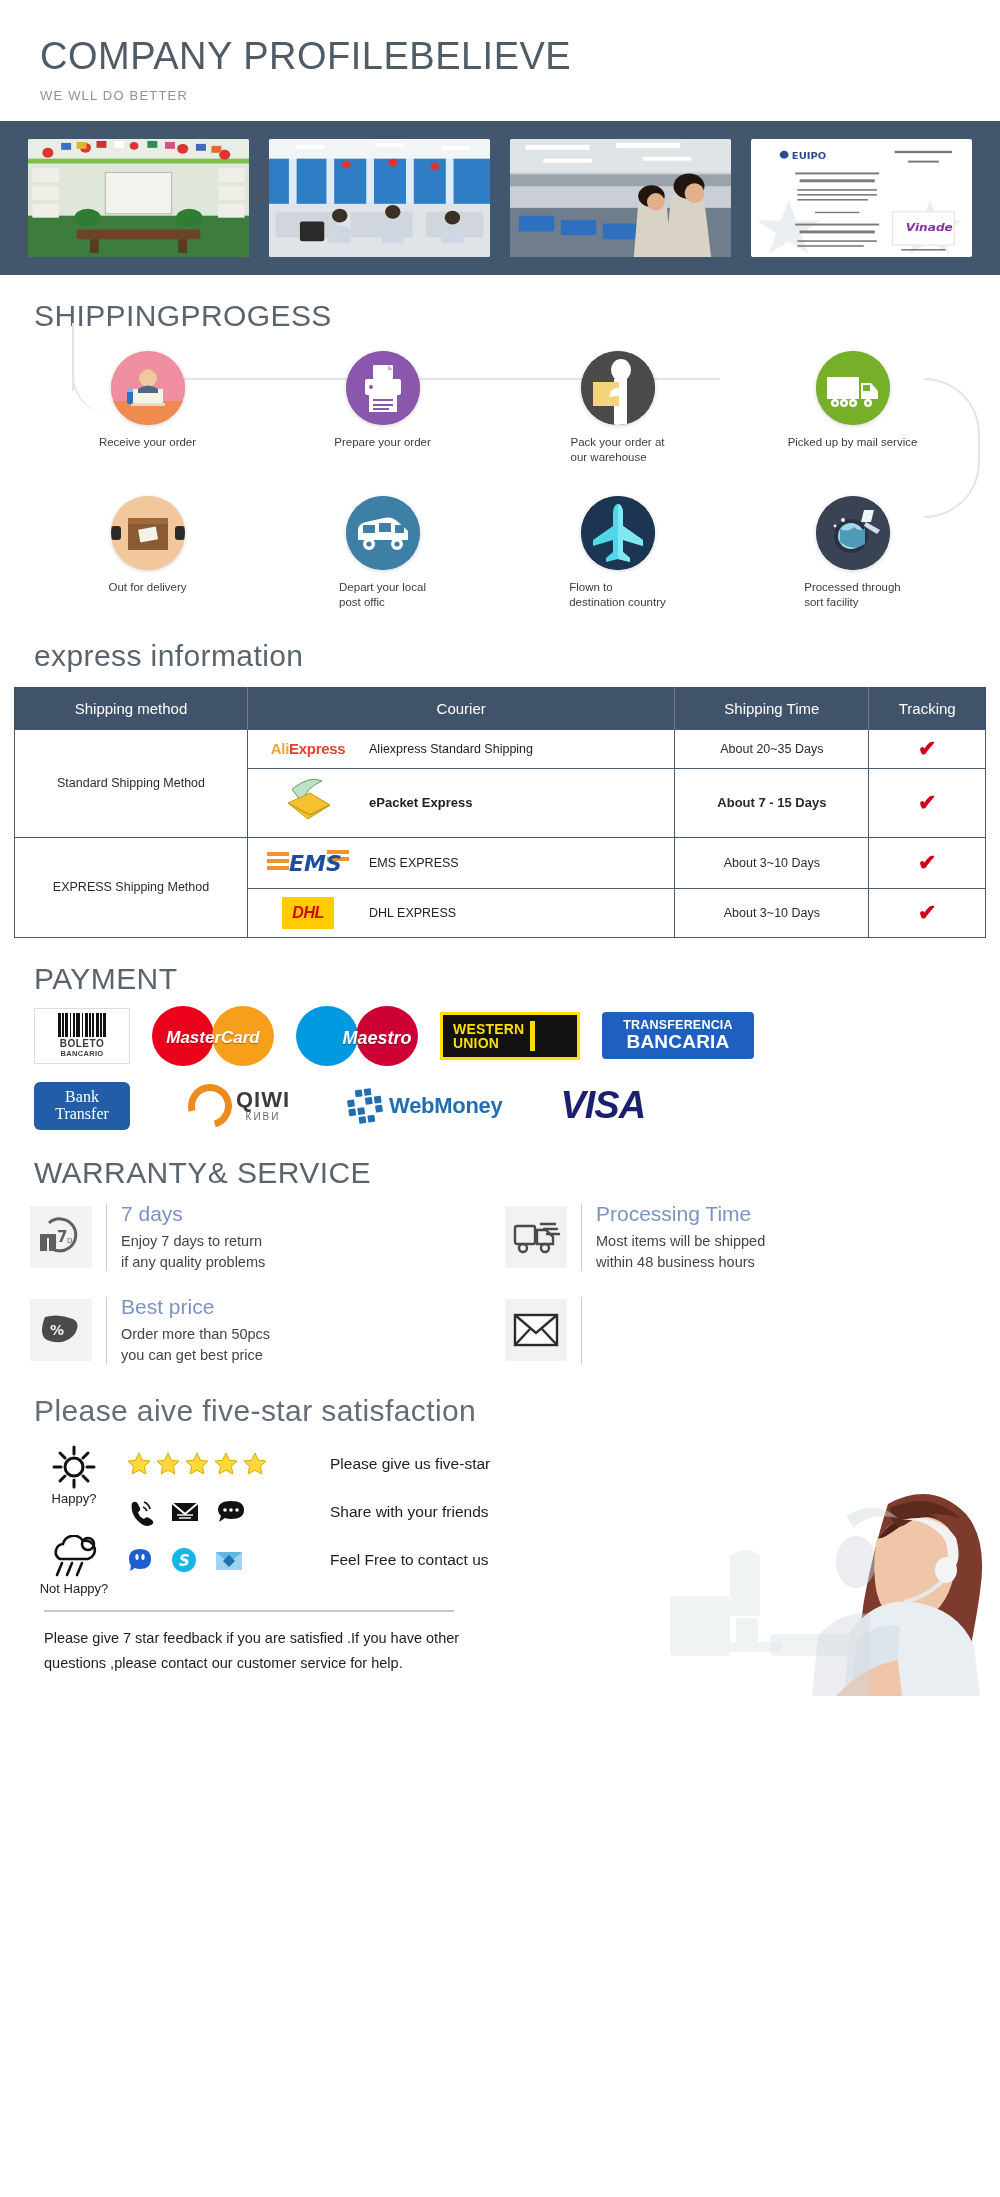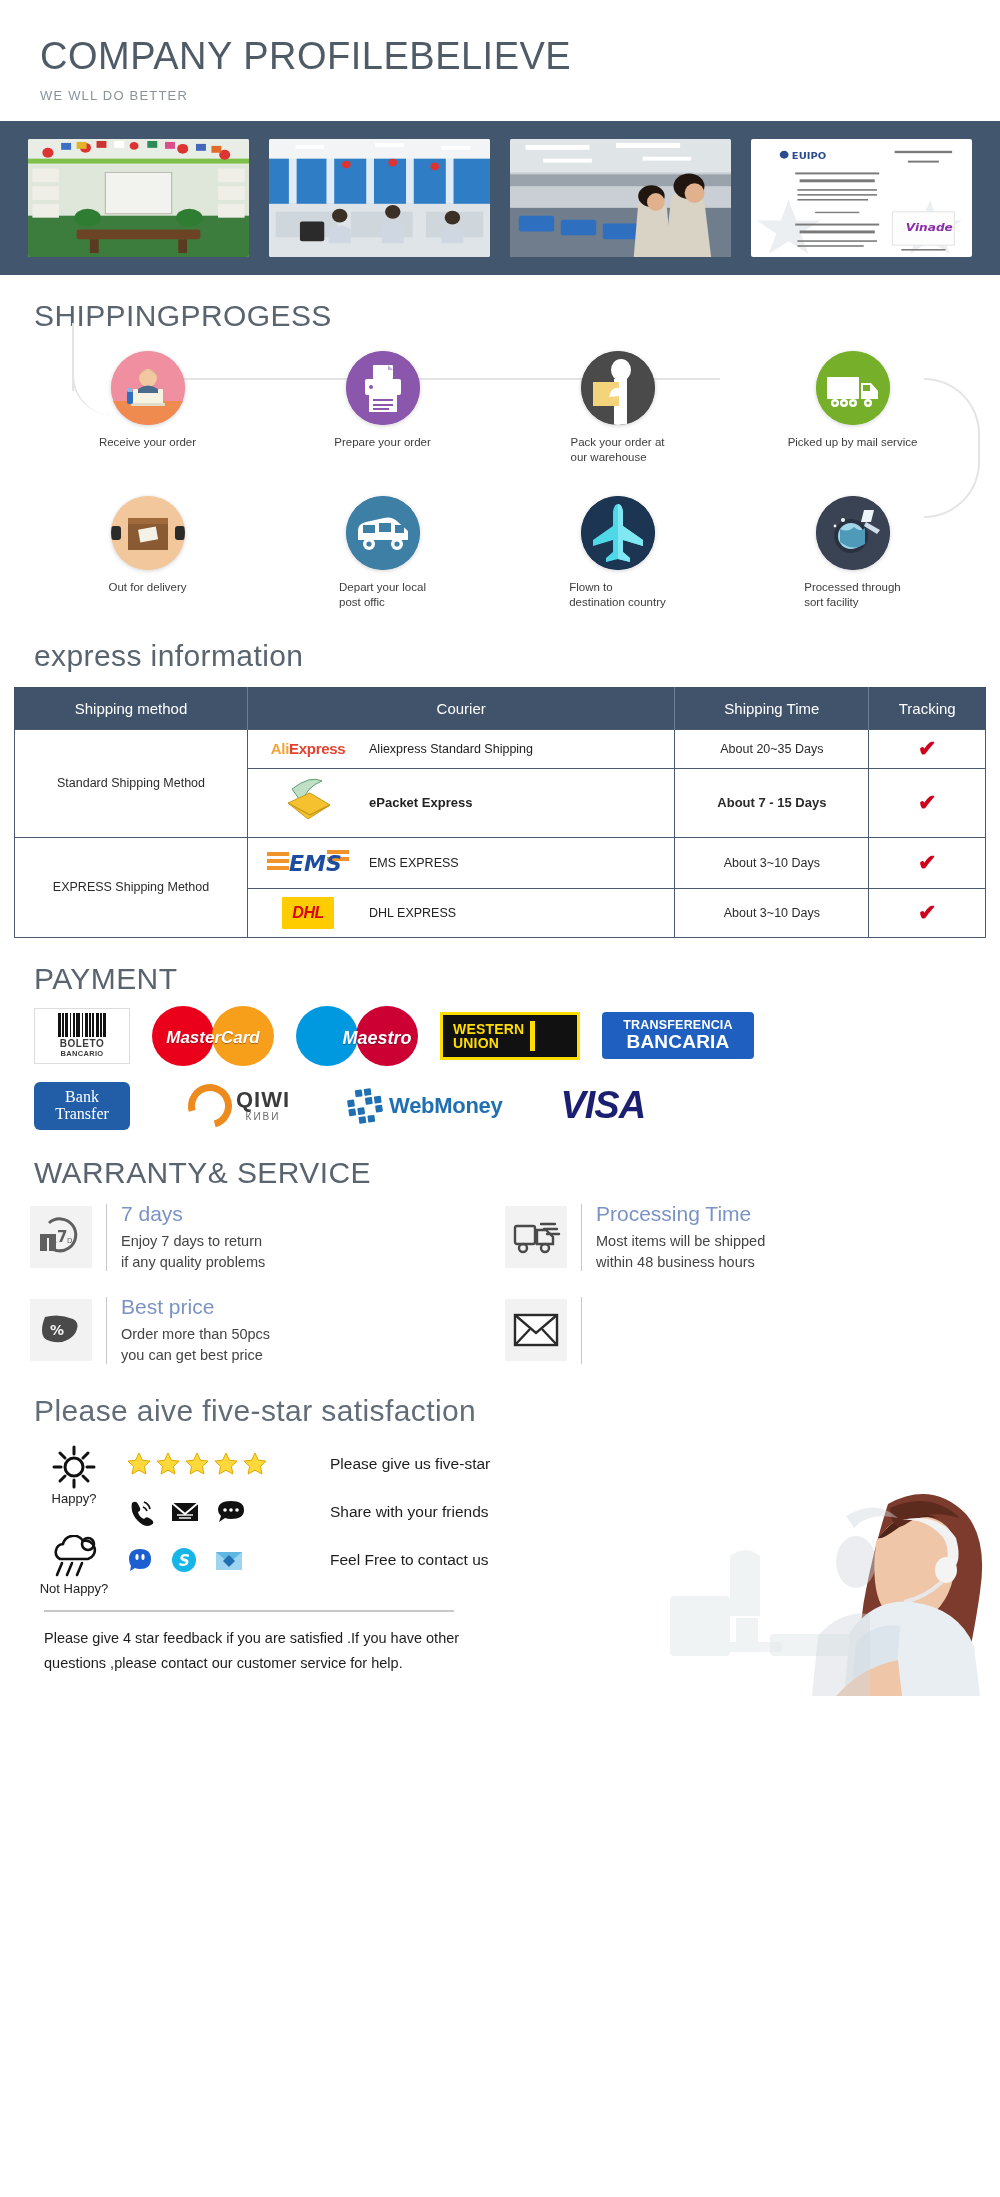--- a/index.html
+++ b/index.html
@@ -945,19 +945,19 @@
               </svg>
             </span>
             <span class="fb-text">Feel Free to contact us</span>
           </div>
 
         </div>
       </div>
 
       <div class="fb-hr"></div>
       <div class="fb-foot">
-        <div>Please give 4 star feedback if you are satisfied .If you have other</div>
+        <div>Please give 7 star feedback if you are satisfied .If you have other</div>
         <div>questions ,please contact our customer service for help.</div>
       </div>
     </div>
   </div>
 
 </div>
 
 </body></html>

